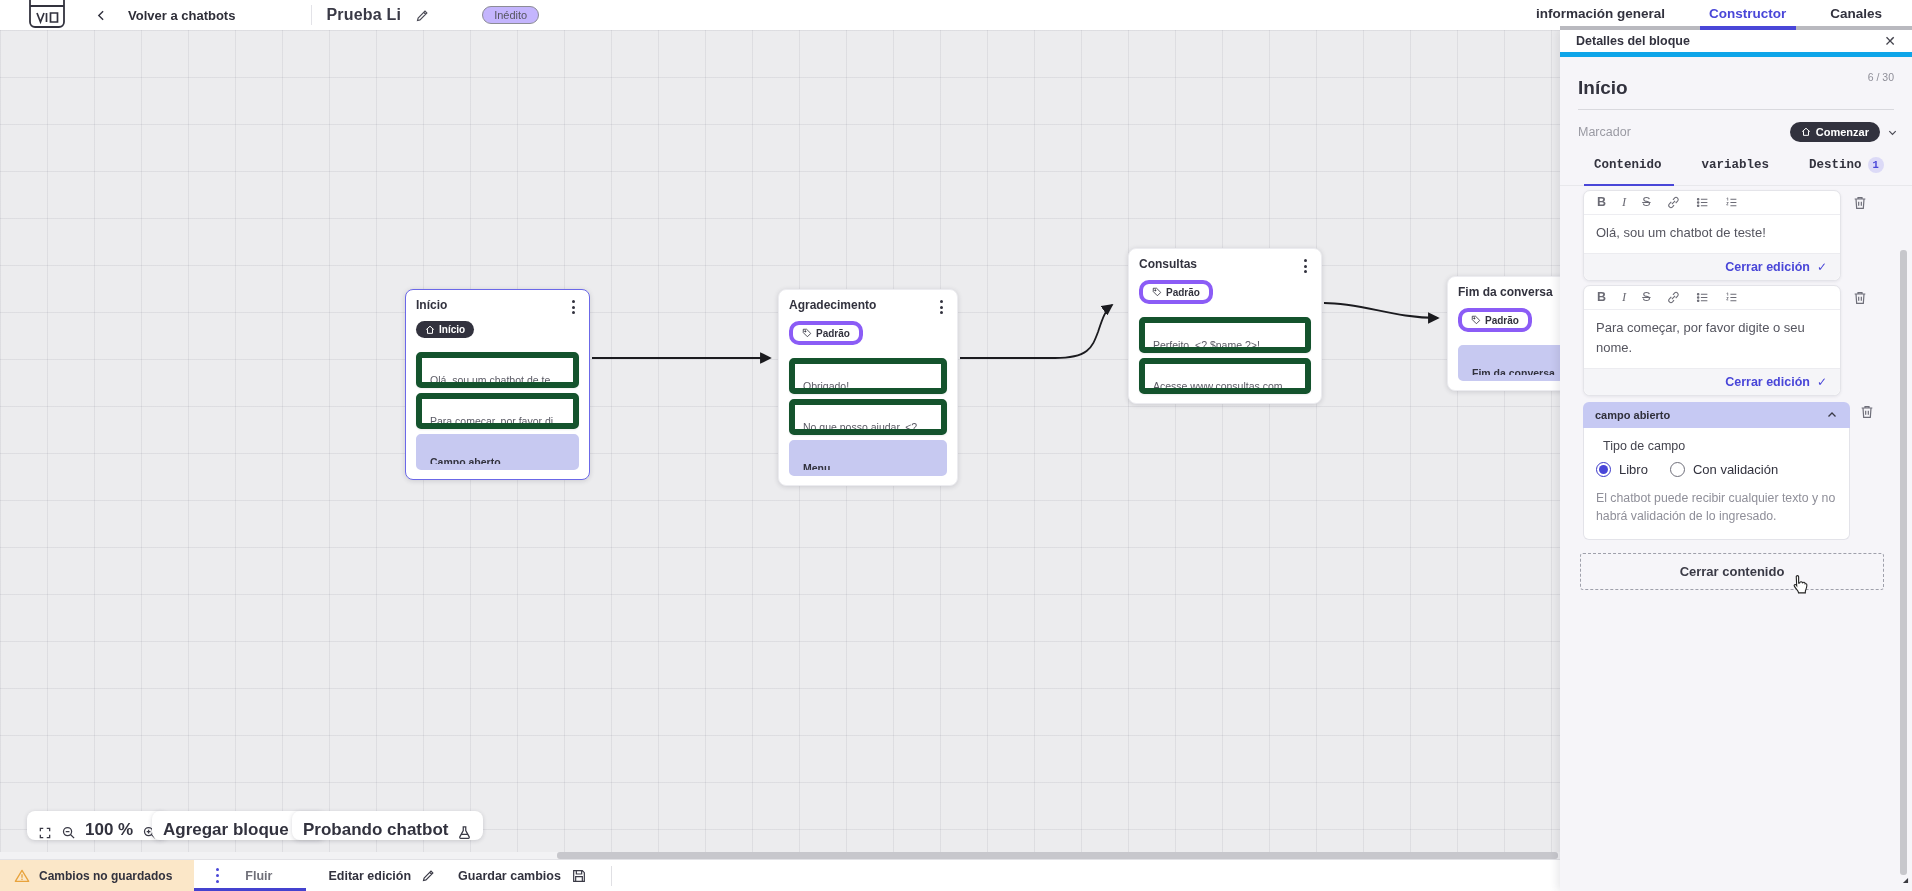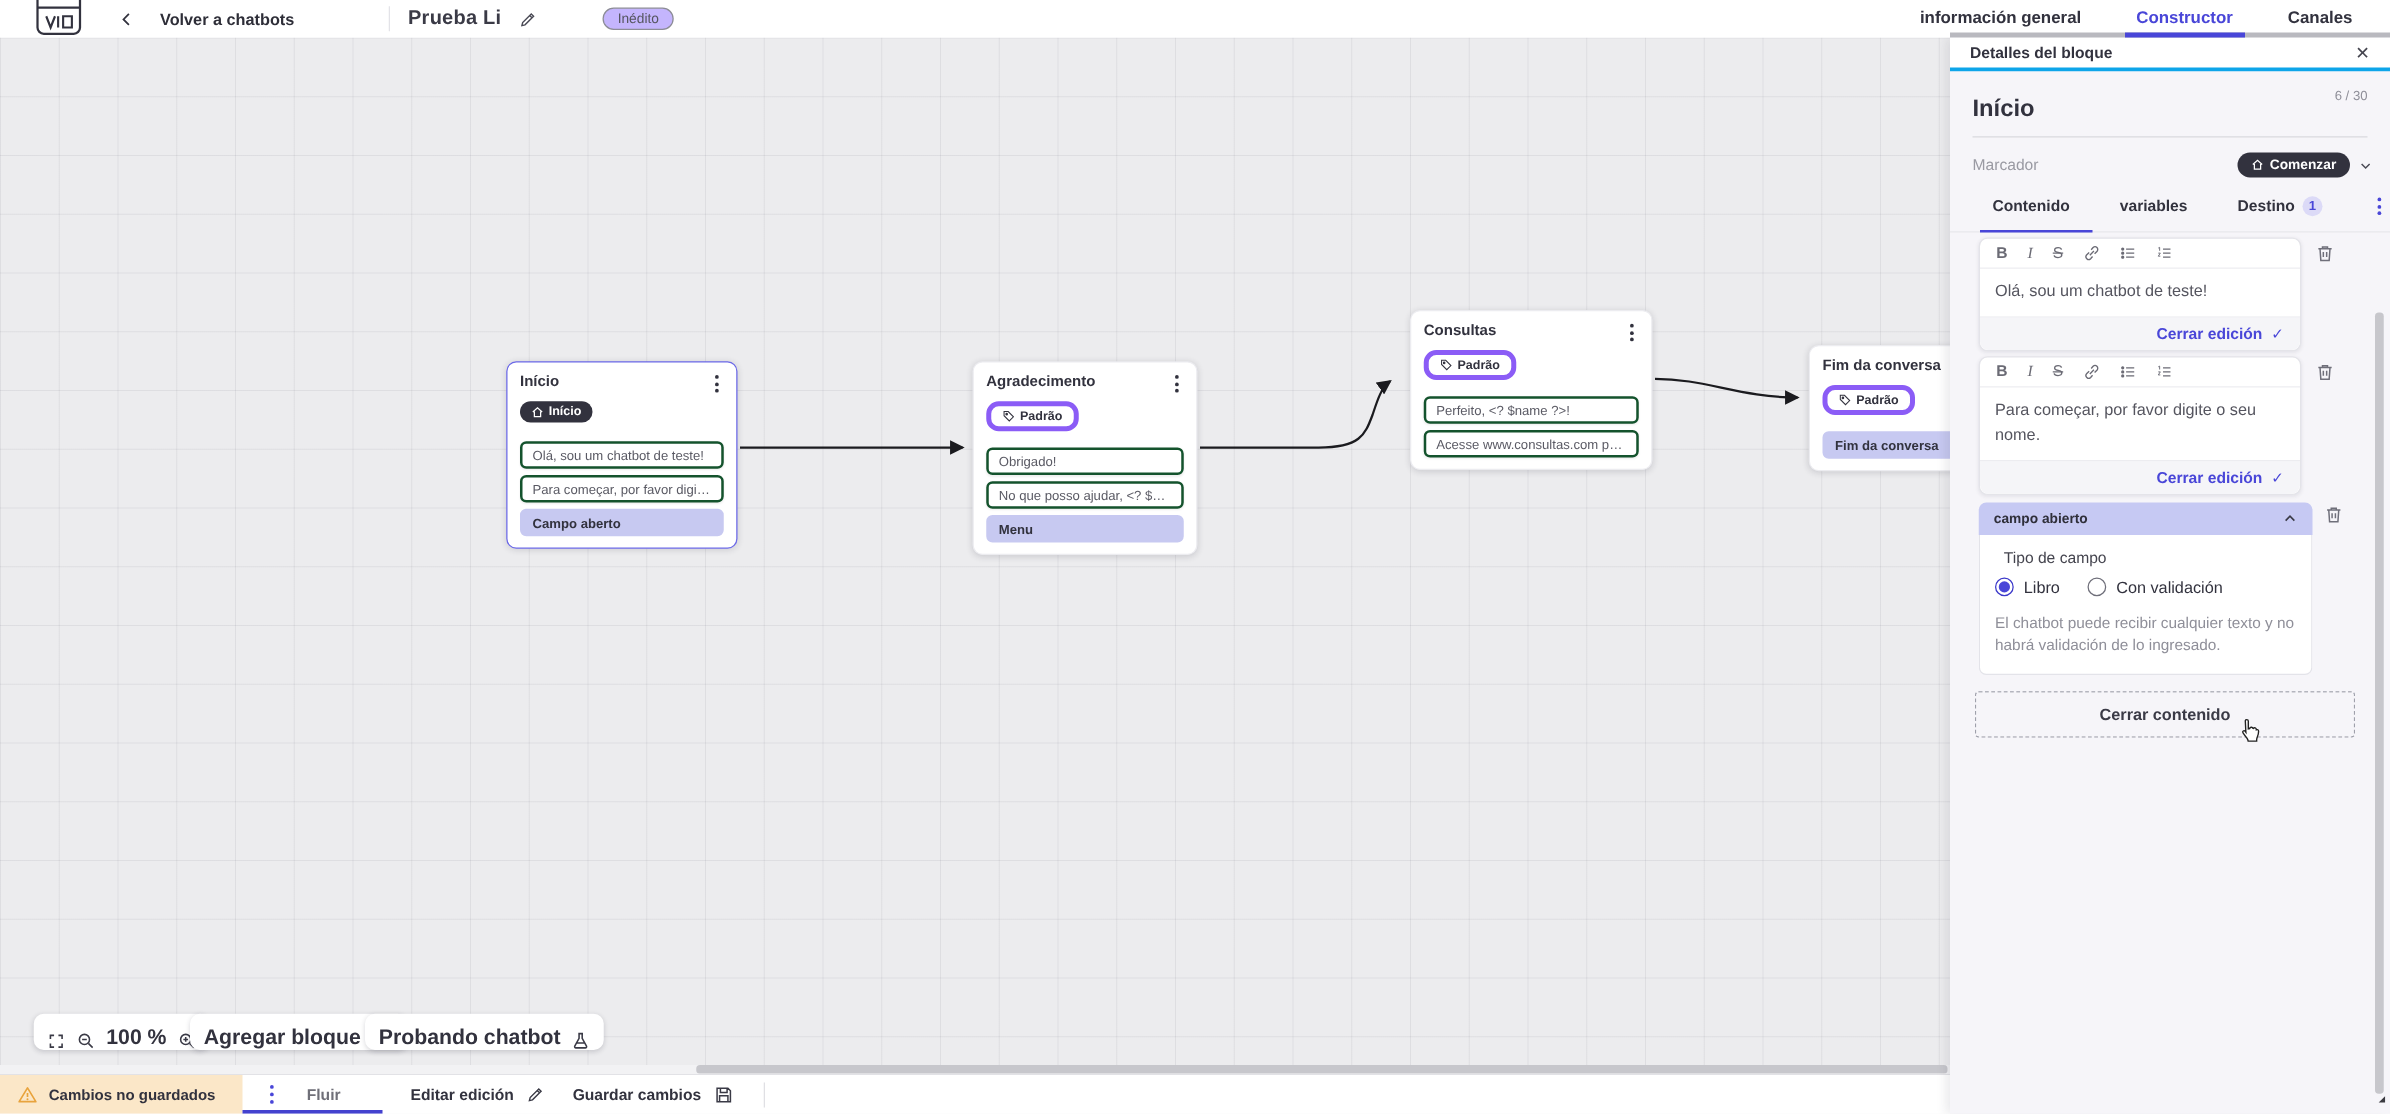--- a/index.html
+++ b/index.html
@@ -41,22 +41,22 @@
   .kebab { display:inline-flex; flex-direction:column; gap:2.6px; padding:2px 4px; cursor:pointer; color:#32323e; }
   .kebab i { width:3px; height:3px; border-radius:50%; background:currentColor; }
   .kebab.blue { color:#4946d8; }
   .badge-dark { display:inline-flex; align-items:center; gap:4px; background:#32323e; color:#fff;
     border-radius:10px; font-size:10px; font-weight:bold; padding:3px 9px; margin-top:7px; }
   .badge-dark svg { width:10px; height:10px; }
   .badge-outline { display:inline-flex; align-items:center; gap:4px; border:4px solid #8b5cf6; color:#32323e;
     border-radius:10px; font-size:10px; font-weight:bold; padding:2.5px 9px; margin-top:7px; background:#fff; }
   .badge-outline svg { width:10px; height:10px; }
   .items { margin-top:13px; display:flex; flex-direction:column; gap:5px; }
-  .bitem { height:22px; line-height:21px; padding:0 8px; font-size:10.5px; color:#5a5a64; background:#fff;
-    border:2px solid #14532d; border-radius:5px; box-shadow:0 1px 2px rgba(0,0,0,.07);
+  .bitem { height:22px; line-height:21px; padding:12px 8px; font-size:10.5px; color:#5a5a64; background:#fff;
+    border:6px solid #14532d; border-radius:5px; box-shadow:0 1px 2px rgba(0,0,0,.07);
     white-space:nowrap; overflow:hidden; text-overflow:ellipsis; cursor:pointer; }
   .bitem.hl { background:#c7c9f1; border-color:#c7c9f1; color:#32323e; font-weight:bold; box-shadow:none; }
 
   
   .ctl-card { position:absolute; bottom:12px; height:29px; background:#fff; border-radius:8px;
     box-shadow:0 1px 4px rgba(40,40,55,.18); display:flex; align-items:flex-end; gap:9px; padding:0 11px;
     font-size:17px; font-weight:bold; color:#32323e; cursor:pointer; }
   .ctl-card svg { display:block; color:#3a3a46; }
   .hscroll-track { position:absolute; left:0; top:852px; width:1560px; height:7px; background:#f2f2f4; z-index:5; }
   .hscroll-thumb { position:absolute; left:557px; top:852px; width:1001px; height:7px; background:#c7c7cc; border-radius:3px; z-index:6; }
@@ -70,37 +70,37 @@
   .flow-underline { position:absolute; left:0; bottom:0; width:100%; height:3px; background:#4442cf; }
   .flow-label { font-size:12.5px; font-weight:bold; color:#6f6f78; }
   .bb-btn { display:flex; align-items:center; gap:10px; font-size:12.5px; font-weight:bold; color:#32323e;
     margin-left:22px; cursor:pointer; }
   .bb-btn svg { color:#3a3a46; }
   .bb-divider { width:1px; height:20px; background:#e0e0e4; margin-left:24px; }
 
   
   .panel { position:absolute; left:1560px; top:30px; width:352px; height:861px; background:#f6f5f9;
     box-shadow:-3px 0 8px rgba(40,40,60,.10); z-index:20; }
-  .panel-header { height:27px; background:#fff; border-bottom:3px solid #0ea5e9; display:flex;
+  .panel-header { height:27px; background:#fff; border-bottom:5px solid #0ea5e9; display:flex;
     align-items:center; justify-content:space-between; padding:0 16px; }
   .panel-header-title { font-size:12.5px; font-weight:bold; color:#32323e; }
   .close-x { font-size:14px; color:#44444e; cursor:pointer; line-height:1; }
   .name-row { position:relative; padding:20px 18px 0; }
   .block-name { font-size:19px; font-weight:bold; color:#32323e; }
   .char-count { position:absolute; right:18px; top:14px; font-size:10.5px; color:#8f8f99; }
   .name-underline { margin:10px 18px 0; border-bottom:1px solid #d9d9de; }
   .marker-row { display:flex; align-items:center; justify-content:space-between; padding:12px 14px 0 18px; }
   .marker-label { font-size:12.5px; color:#9a9aa3; }
   .marker-right { display:flex; align-items:center; gap:7px; }
   .marker-pill { display:inline-flex; align-items:center; gap:5px; background:#32323e; color:#fff;
     border-radius:11px; padding:4px 11px; font-size:11px; font-weight:bold; cursor:pointer; }
   .marker-pill svg { width:10px; height:10px; }
   .marker-chevron { color:#4a4a55; display:flex; cursor:pointer; }
   .panel-tabs { position:relative; display:flex; align-items:center; margin-top:14px; padding:0 16px 11px 34px;
-    border-bottom:1px solid #e8e8ec; }
+    border-bottom:1px solid #e8e8ec;font-family:Liberation Mono, monospace; }
   .ptab { font-size:12.5px; font-weight:bold; color:#32323e; margin-right:40px; cursor:pointer; display:flex; align-items:center; gap:6px; }
   .ptab-badge { width:16px; height:16px; border-radius:50%; background:#dcdaf7; color:#4946d8; font-size:10.5px;
     display:flex; align-items:center; justify-content:center; font-weight:bold; }
   .ptab-indicator { position:absolute; left:24px; bottom:-1px; width:90px; height:2.5px; background:#4946d8; }
   .panel-tabs .kebab { margin-left:auto; }
 
   .editor-card { position:absolute; left:23px; width:258px; background:#fff; border:1px solid #e4e4e9;
     border-radius:7px; box-shadow:0 1px 3px rgba(40,40,60,.08); }
   .ed-toolbar { display:flex; align-items:center; gap:16px; height:24px; padding:0 13px; border-bottom:1px solid #ededf1; }
   .ed-tool { font-size:12.5px; color:#6b6b75; cursor:pointer; line-height:1; }

